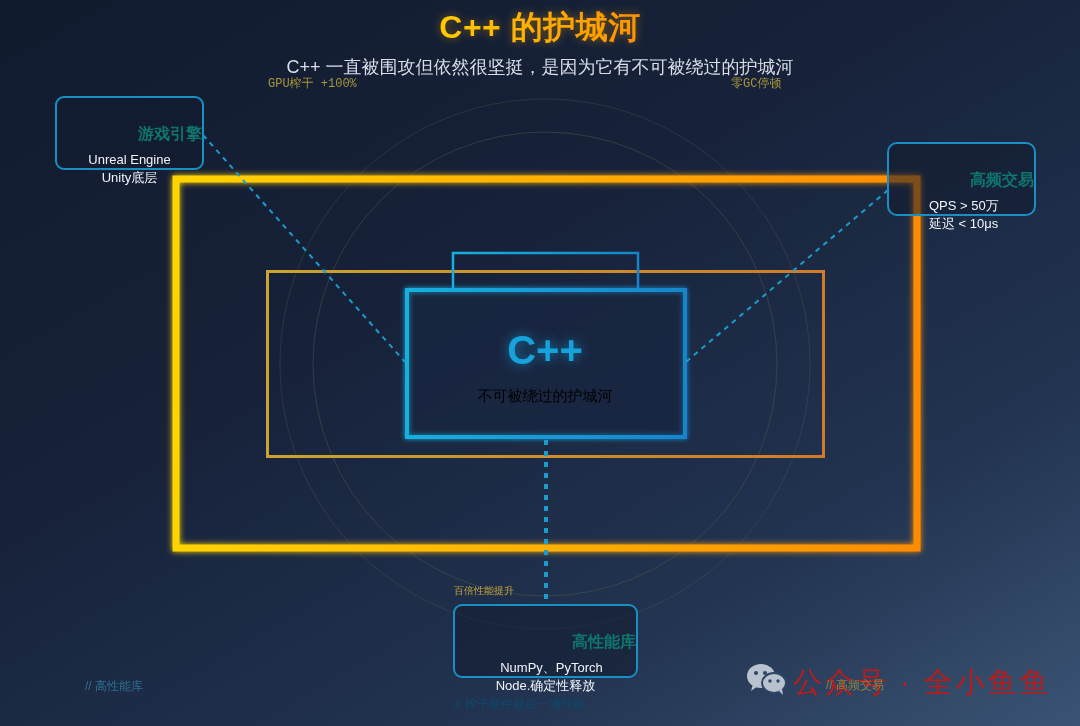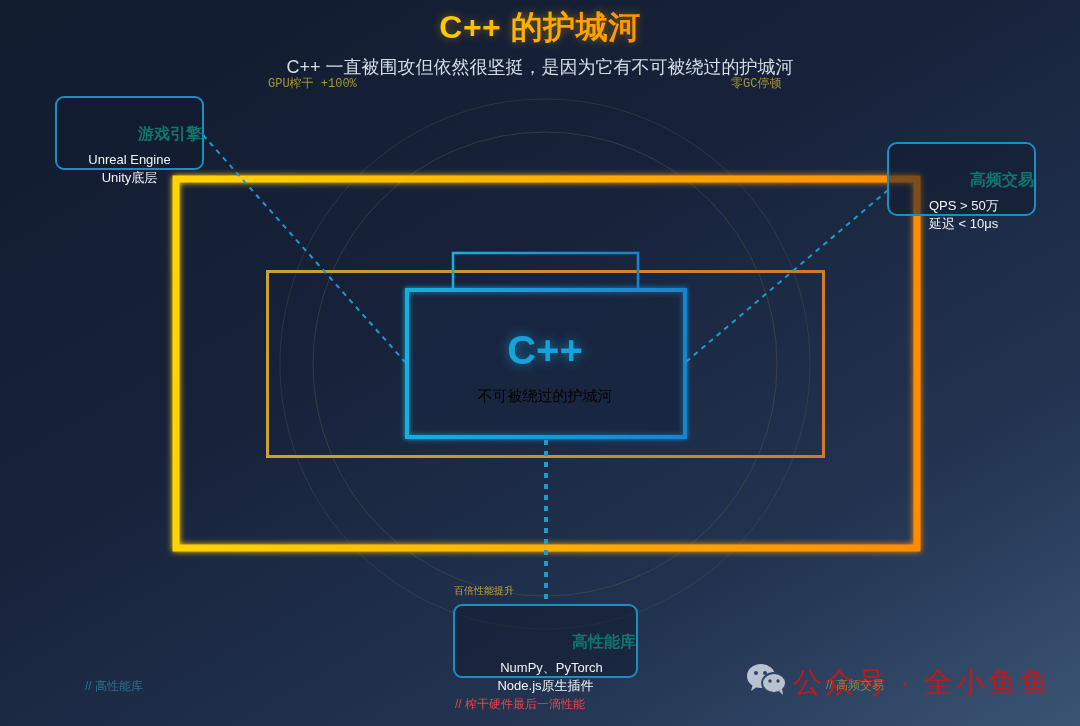--- a/index.html
+++ b/index.html
@@ -116,25 +116,25 @@
 </div>
 
 <div class="abs core-title">C++</div>
 <div class="abs core-sub">不可被绕过的护城河</div>
 
 <div class="abs gold-label" style="left:454px; top:584px;">百倍性能提升</div>
 
 <div class="abs card" style="left:453px; top:604px; width:185px; height:74px;">
   <div class="card-title">高性能库</div>
   <div class="card-line" style="margin-top:6px;margin-left:12px;">NumPy、PyTorch</div>
-  <div class="card-line">Node.js原生插件</div>
+  <div class="card-line">Node.确定性释放</div>
 </div>
 
 <div class="abs footer-comment" style="left:85px; top:678px; color:#2e6f91;">// 高性能库</div>
-<div class="abs footer-comment" style="left:455px; top:696px; color:#ef4444;">// 榨干硬件最后一滴性能</div>
+<div class="abs footer-comment" style="left:455px; top:696px; color:#0c4a6e;">// 榨干硬件最后一滴性能</div>
 
 <div class="abs watermark">
   <span>
     <svg width="44" height="34" viewBox="0 0 44 34">
       <ellipse cx="16" cy="14" rx="14" ry="12" fill="#b9c2cf"></ellipse>
       <path d="M8 22 L6 29 L13 24 Z" fill="#b9c2cf"></path>
       <ellipse cx="29" cy="21" rx="12" ry="10" fill="#b9c2cf" stroke="#2e4566" stroke-width="2"></ellipse>
       <path d="M34 29 L38 33 L37 27 Z" fill="#b9c2cf"></path>
       <circle cx="11" cy="11" r="2" fill="#2e4566"></circle>
       <circle cx="20" cy="11" r="2" fill="#2e4566"></circle>

